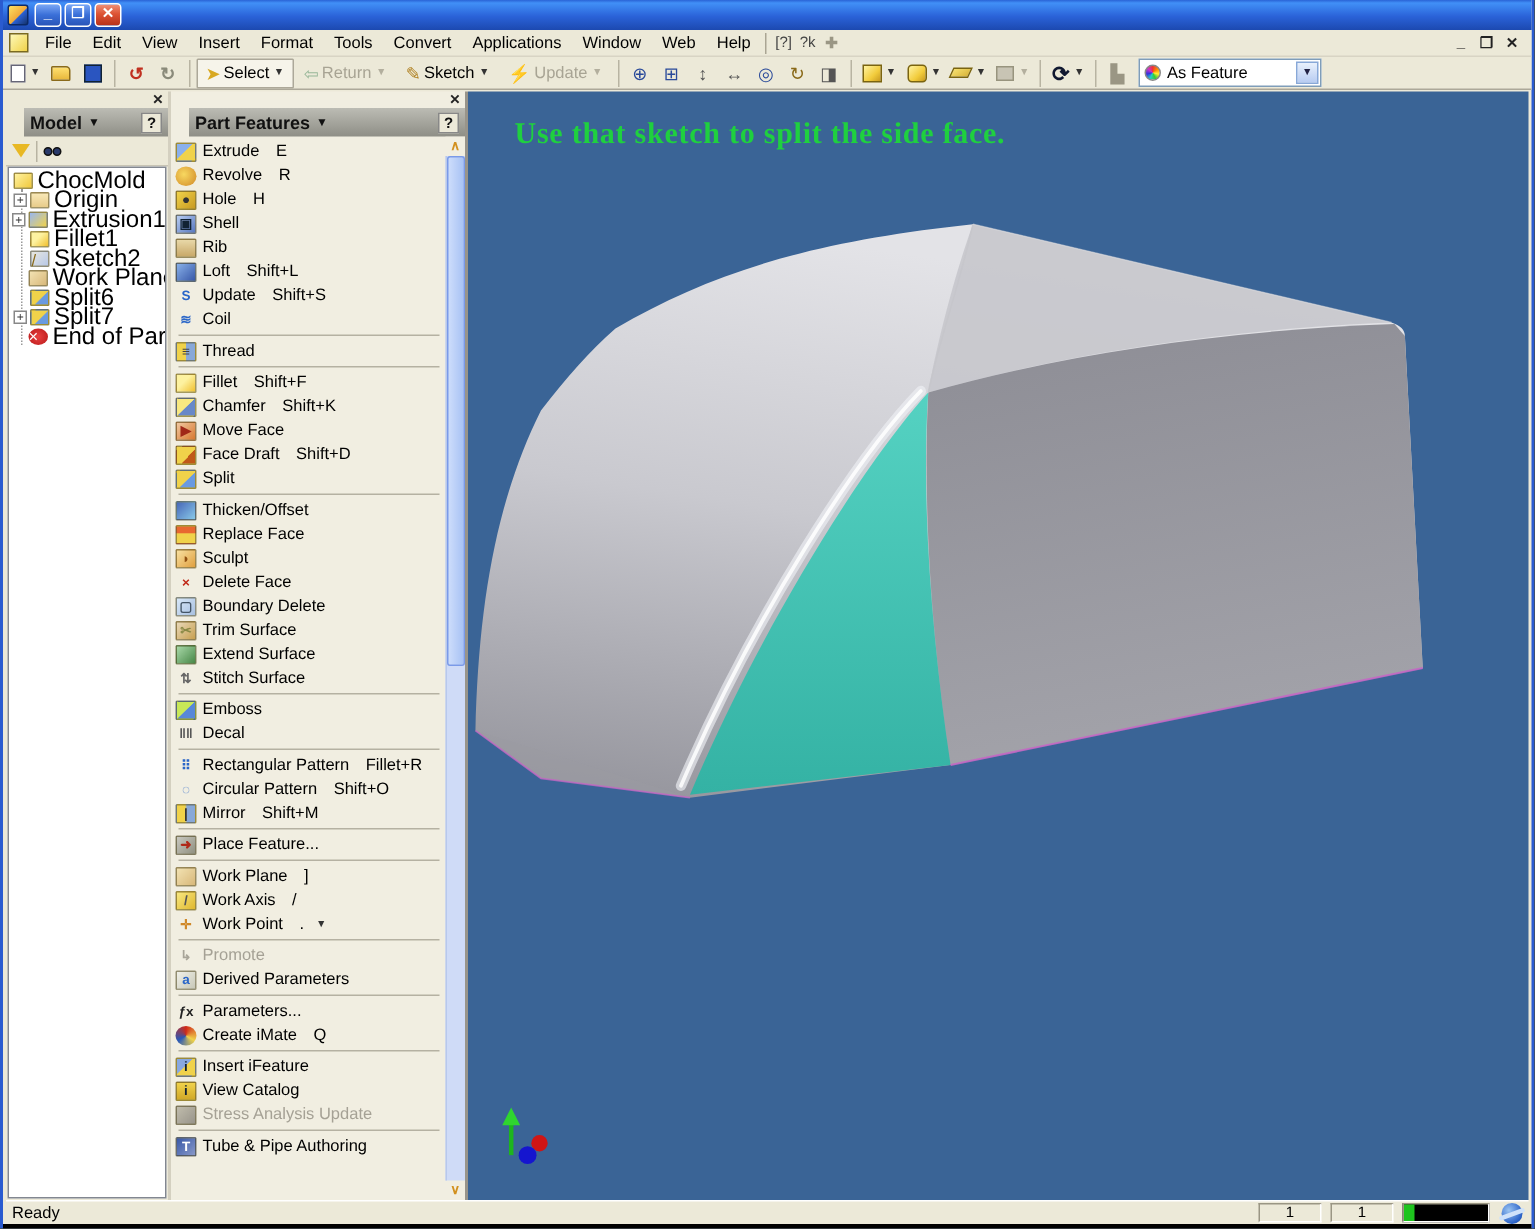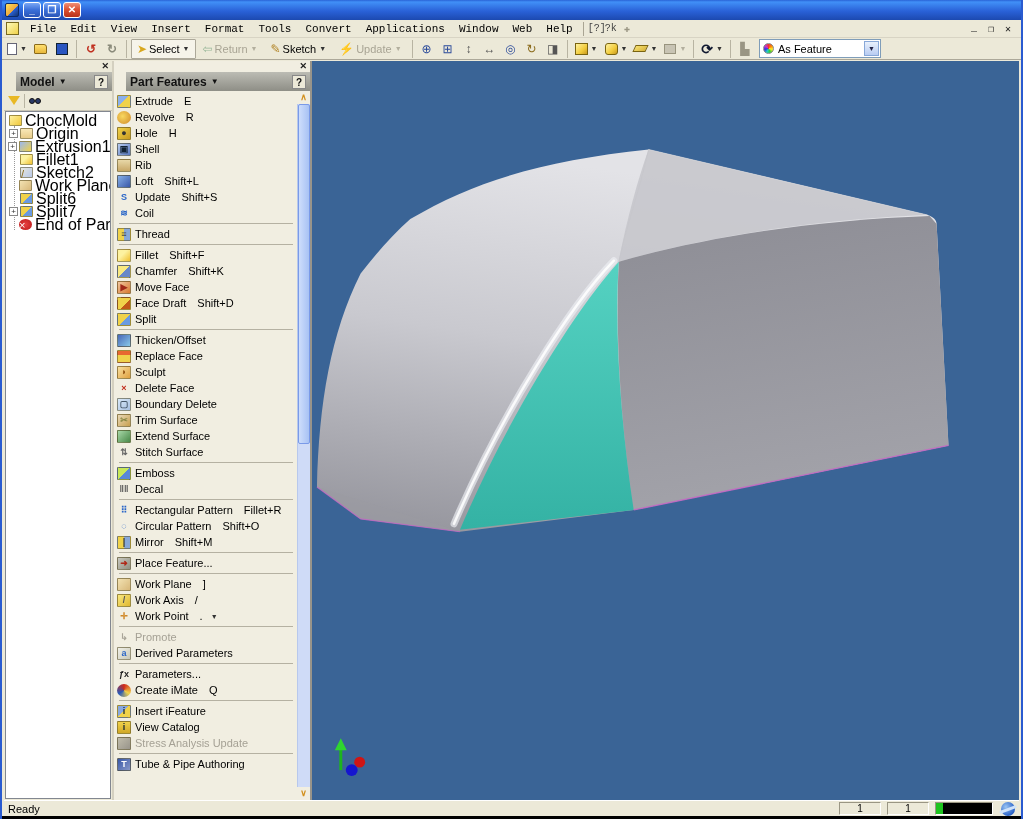--- a/index.html
+++ b/index.html
@@ -12,21 +12,21 @@
     background:linear-gradient(180deg,#2a63d6 0%,#4190f7 10%,#2a62d8 55%,#1c49b0 100%); }
   .app-icon { width:14px; height:14px; margin-right:4px; border-radius:2px;
     background:linear-gradient(135deg,#ffe262 0%,#f0a83a 55%,#2a62d8 56%,#16346e 100%); border:1px solid #0c2a66; }
   .title-text { color:#fff; font-weight:bold; font-size:12px; text-shadow:1px 1px 1px #0a2a6a; flex:1; white-space:nowrap; overflow:hidden; }
   .winbtns { display:flex; gap:2px; }
   .winbtn { width:18px; height:16px; border:1px solid #fff; border-radius:3px; color:#fff; font-size:10px; line-height:14px; text-align:center; font-weight:bold;
     background:linear-gradient(180deg,#7aa7f5,#3a6fd8 50%,#2a55b8); }
   .winbtn.close { background:linear-gradient(180deg,#ef9077,#dd5334 45%,#b8311a); }
 
   
-  .menubar { height:18px; display:flex; align-items:center; background:#ECE9D8; border-bottom:1px solid #d8d4c4; padding:0 2px;font-family:Liberation Mono, monospace; }
+  .menubar { height:18px; display:flex; align-items:center; background:#ECE9D8; border-bottom:1px solid #d8d4c4; padding:0 2px; }
   .doc-icon { width:13px; height:13px; margin:0 4px 0 2px; background:linear-gradient(135deg,#fdf9b8,#f0d24a); border:1px solid #7a6a20; }
   .menu-item { padding:2px 7px; cursor:default; }
   .menu-sep { width:1px; height:14px; background:#aaa593; margin:0 3px; }
   .help-ico { width:16px; height:14px; text-align:center; font-size:10px; color:#444; border:1px solid transparent; }
   .mdi-ctrls { margin-left:auto; display:flex; gap:3px; padding-right:4px; font-weight:bold; font-size:10px; color:#222; }
   .mdi-ctrls span { width:14px; text-align:center; }
 
   
   .toolbar { height:22px; display:flex; align-items:center; background:#ECE9D8; border-bottom:1px solid #ACA899; padding:0 2px; gap:1px; }
   .tsep { width:1px; height:18px; background:#b8b4a2; margin:0 3px; }
@@ -547,20 +547,21 @@
 
         <path fill="none" stroke="#c468c4" stroke-width="1.4" opacity="0.9" d="M641,387 L324,452"></path>
         <path fill="none" stroke="#c468c4" stroke-width="1.2" opacity="0.8" d="M149,474 L49,461 L5,429"></path>
       </svg>
       <svg class="triad-svg" viewBox="0 0 712 744">
         <line x1="29" y1="714" x2="29" y2="693" stroke="#1db51d" stroke-width="3"></line>
         <path d="M23,694 L35,694 L29,682 Z" fill="#2fd52f"></path>
         <circle cx="48" cy="706" r="5.5" fill="#cf1515"></circle>
         <circle cx="40" cy="714" r="6" fill="#1515cf"></circle>
       </svg>
+      <div class="annotation" style="color: rgb(31, 208, 63);">Use that sketch to split the side face.</div>
     </div>
   </div>
 
   <div class="statusbar">
     <span>Ready</span>
     <span class="sb-spacer"></span>
     <span class="sb-field">1</span>
     <span class="sb-field">1</span>
     <span class="sb-progress">
         <i></i>

